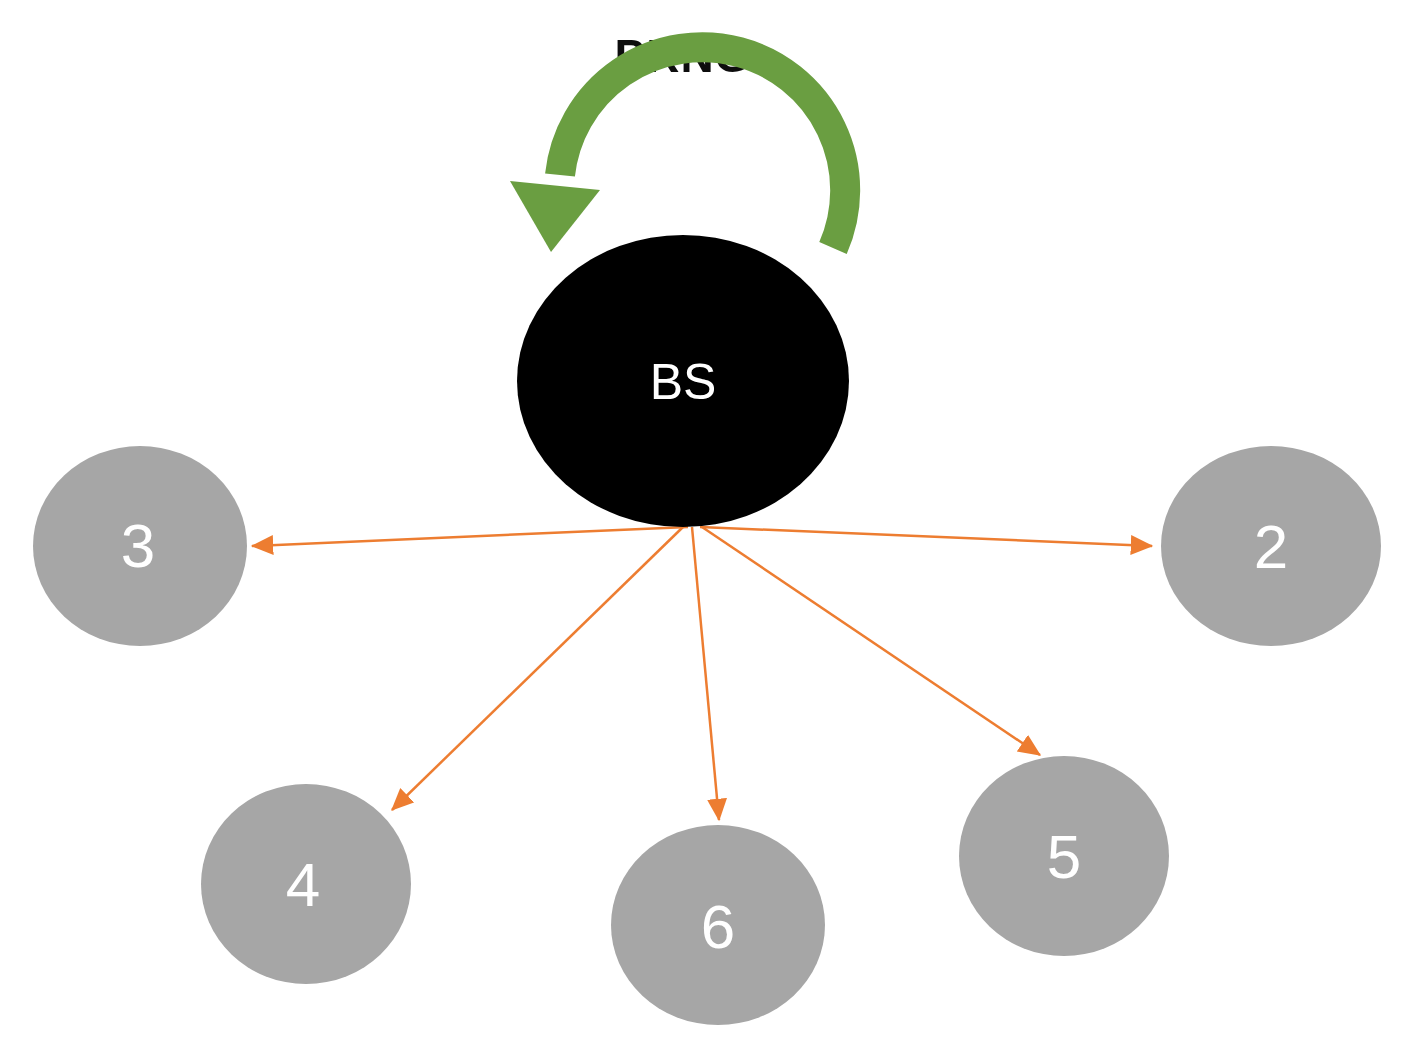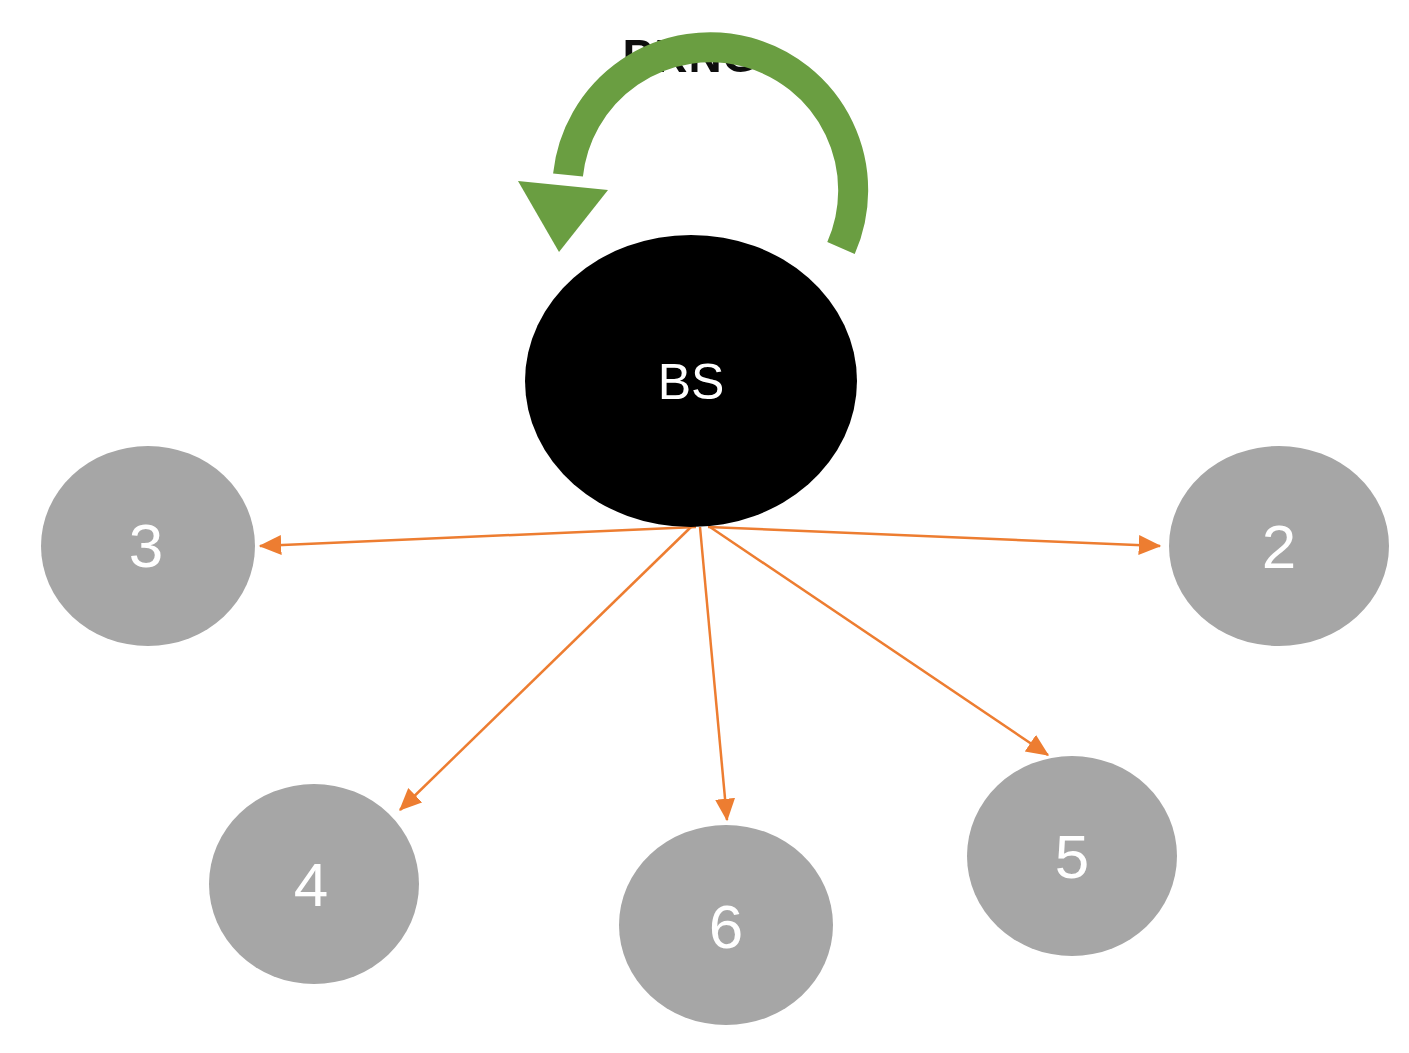--- a/index.html
+++ b/index.html
@@ -8,21 +8,20 @@
     background: #ffffff;
     width: 1409px;
     height: 1053px;
     overflow: hidden;
     font-family: "Liberation Sans", sans-serif;
   }
   .diagram-canvas {
     width: 1288px;
     height: 1053px;
     position: relative;
-    padding-left: 8px;
   }
   svg {
     display: block;
   }
   .loop-label {
     font-family: "Liberation Sans", sans-serif;
     font-size: 46px;
     font-weight: 600;
     letter-spacing: 1px;
   }

